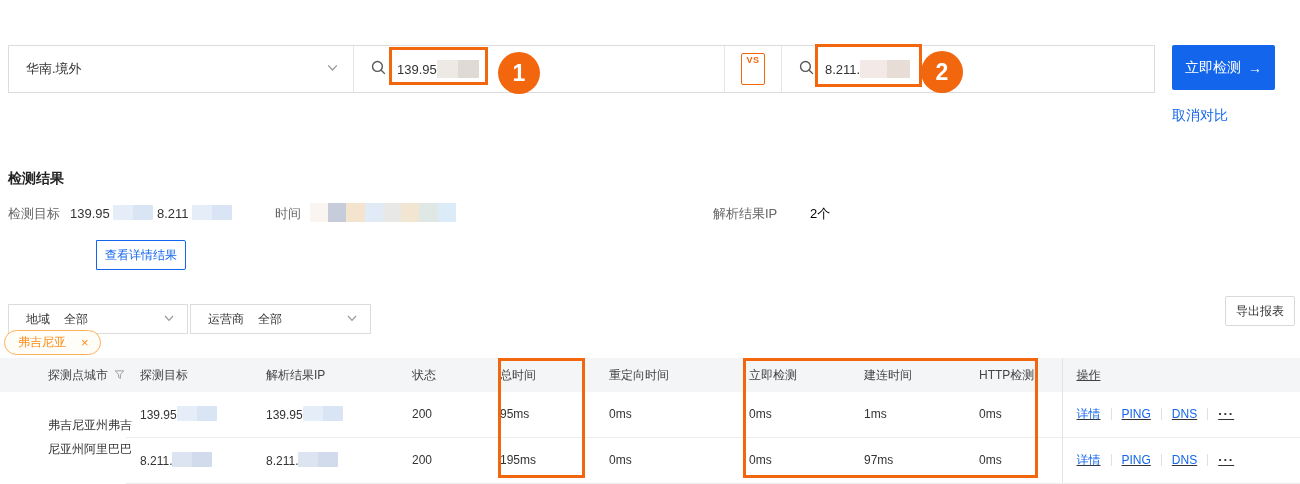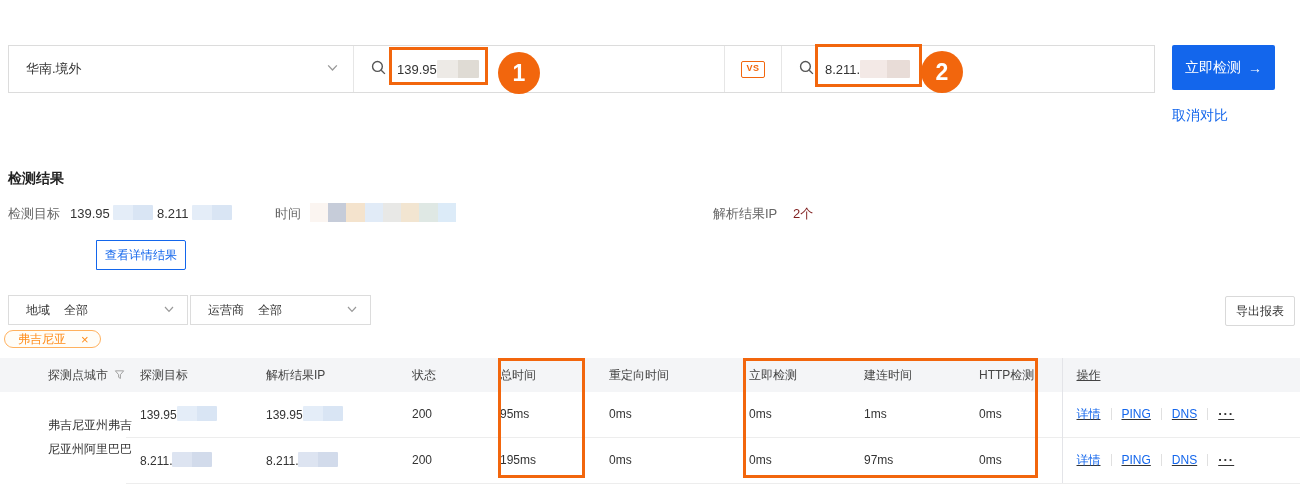--- a/index.html
+++ b/index.html
@@ -14,60 +14,60 @@
 
   
   .qbar { position:absolute; left:8px; top:45px; width:1147px; height:48px; border:1px solid #dcdcdc; background:#fff; display:flex; align-items:stretch; }
   .q-region { width:344px; display:flex; align-items:center; padding:0 14px 0 17px; font-size:13px; cursor:pointer; }
   .q-region-value { flex:1; }
   .q-cell { border-left:1px solid #e6e6e6; display:flex; align-items:center; }
   .q-input1 { width:371px; padding-left:16px; }
   .q-vs { width:57px; justify-content:center; }
   .q-input2 { flex:1; padding-left:16px; }
   .q-text { margin-left:10px; font-size:13px; color:#333; white-space:nowrap; }
-  .vs-badge { border:1px solid #f2660d; color:#f2660d; font-size:9px; font-weight:bold; padding:2px 4px 4px; border-radius:2px; letter-spacing:.5px; line-height:1; }
+  .vs-badge { border:1px solid #f2660d; color:#f2660d; font-size:9px; font-weight:bold; padding:2px 4px 19px; border-radius:2px; letter-spacing:.5px; line-height:1; }
   .icon-svg { display:inline-block; vertical-align:middle; }
   .go-btn { position:absolute; left:1172px; top:45px; width:103px; height:45px; background:#1366ec; color:#fff; font-size:14px; border:none; border-radius:2px; display:flex; align-items:center; justify-content:center; gap:7px; cursor:pointer; }
   .cancel-link { position:absolute; left:1172px; top:99px; font-size:14px; color:#1366ec; cursor:pointer;margin-top:8px; }
 
   
   .sec-title { position:absolute; left:8px; top:170px; font-size:14px; font-weight:bold; color:#222; }
   .meta { position:absolute; top:205px; font-size:13px; white-space:nowrap; }
   .meta-label { color:#666; }
   .m-target-label { left:8px; }
   .m-target-value { left:70px; }
   .m-time-label { left:275px; }
   .m-time-blur { left:310px; top:203px; }
   .m-ip-label { left:713px; }
-  .m-ip-value { left:793px; color:#7f1d1d; }
+  .m-ip-value { left:810px; color:#000000; }
 
   
   .blur { display:inline-block; vertical-align:-3px; border-radius:1px; }
   .blur-a { width:42px; height:18px; background:linear-gradient(90deg,#edeae6 0 50%,#dfdbd4 50% 100%); }
   .blur-b { width:50px; height:18px; background:linear-gradient(90deg,#f3e9e6 0 55%,#e8dcd7 55% 100%); }
   .blur-c { width:40px; height:15px; vertical-align:-2px; background:linear-gradient(90deg,#e4edf8 0 50%,#d9e5f4 50% 100%); }
   .blur-d { width:40px; height:15px; vertical-align:-2px; background:linear-gradient(90deg,#dde4f1 0 50%,#d2dbeb 50% 100%); }
   .blur-time { display:inline-block; width:146px; height:19px;
     background:linear-gradient(90deg,#fbf5f1 0 12.5%,#c6ccd9 12.5% 25%,#f4e3cd 25% 37.5%,#e1ebf7 37.5% 50%,#e8e8e6 50% 62.5%,#f2e5d1 62.5% 75%,#dfe8e4 75% 87.5%,#dcebf8 87.5% 100%); }
 
   
   .tg { position:absolute; top:240px; height:30px; line-height:28px; font-size:12px; text-align:center; background:#fff; border:1px solid #d9d9d9; color:#333; cursor:pointer; }
   .tg-overview { left:8px; width:89px; border-radius:2px 0 0 2px; }
   .tg-detail { left:96px; width:90px; border:1px solid #1366ec; color:#1366ec; border-radius:0 2px 2px 0; z-index:2; }
 
   
-  .filter { position:absolute; top:295px; height:30px; border:1px solid #dcdcdc; background:#fff; display:flex; align-items:center; font-size:12px; color:#333; cursor:pointer; }
+  .filter { position:absolute; top:304px; height:30px; border:1px solid #dcdcdc; background:#fff; display:flex; align-items:center; font-size:12px; color:#333; cursor:pointer; }
   .filter-region { left:8px; width:180px; padding:0 12px 0 17px; }
   .filter-isp { left:190px; width:181px; padding:0 12px 0 17px; }
   .filter .f-label { margin-right:14px; color:#333; }
   .filter .f-value { flex:1; }
   .export-btn { position:absolute; left:1225px; top:296px; width:70px; height:30px; border:1px solid #d9d9d9; border-radius:2px; font-size:12px; color:#333; line-height:28px; text-align:center; background:#fff; cursor:pointer; }
 
   
-  .tag { position:absolute; left:4px; top:330px; height:18px; border:1px solid #ffb15e; border-radius:13px; background:#fffdf8; color:#ff8c1a; font-size:12px; display:flex; align-items:center; padding:0 11px 0 13px; gap:15px; }
+  .tag { position:absolute; left:4px; top:330px; height:25px; border:1px solid #ffb15e; border-radius:13px; background:#fffdf8; color:#ff8c1a; font-size:12px; display:flex; align-items:center; padding:0 11px 0 13px; gap:15px; }
   .tag-close { cursor:pointer; font-size:13px; line-height:1; }
 
   
   .tbl { position:absolute; left:0; top:358px; width:1300px; border-collapse:collapse; table-layout:fixed; font-size:12px; color:#333; }
   .tbl th { background:#f4f5f7; height:34px; text-align:left; font-weight:normal; color:#444; padding:0 0 0 14px; white-space:nowrap; }
   .tbl td { height:45px; padding:0 0 0 14px; background:#fff; white-space:nowrap; }
   .tbl .c1 { padding-left:48px; }
   .tbl .c5 { padding-left:20px; }
   .tbl .c10 { border-left:1px solid #e3e4e8;text-decoration:underline; }
   .tbl tr.r2 td { border-top:1px solid #ededed; height:46px; }

